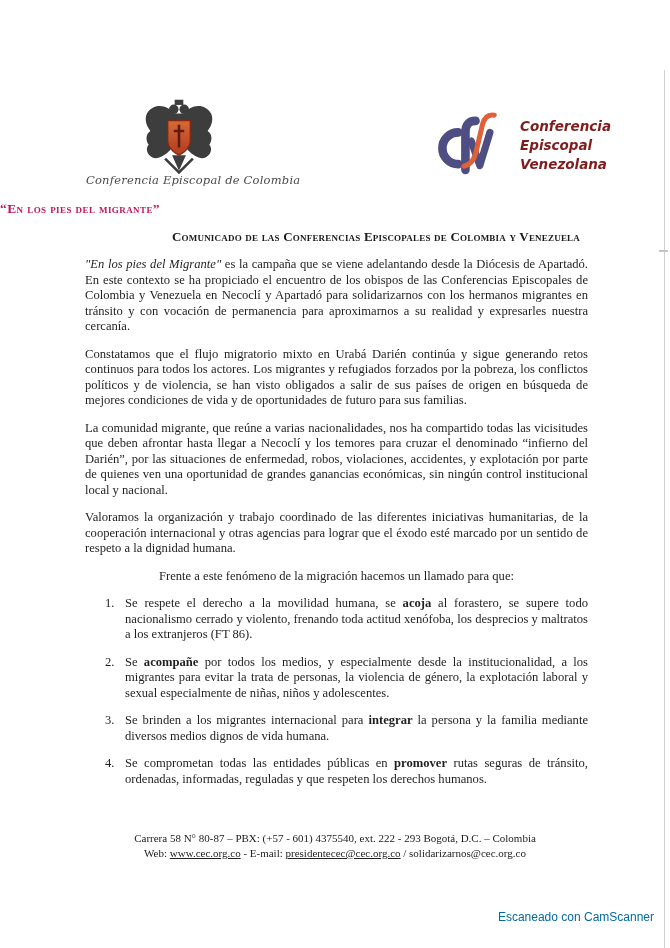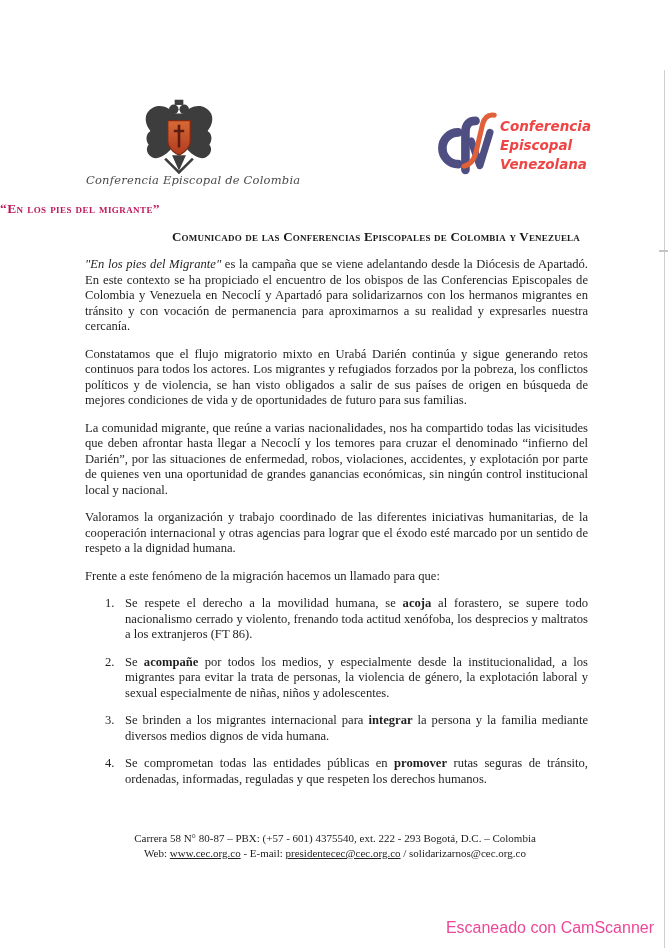--- a/index.html
+++ b/index.html
@@ -17,57 +17,57 @@
 
   
   .crest{position:absolute;left:133px;top:98px;width:92px;height:78px;}
   .crest-caption{
     position:absolute;left:86px;top:173px;width:180px;
     font-style:italic;font-size:11.5px;color:#4a4a4a;letter-spacing:.2px;
     font-family:"DejaVu Serif", serif;white-space:nowrap;
   }
   .cev{position:absolute;left:428px;top:103px;display:flex;align-items:center;}
   .cev-mark{width:72px;height:84px;}
-  .cev-text{margin-left:0;font-family:"DejaVu Sans", sans-serif;font-weight:bold;font-style:italic;
-    font-size:13.5px;line-height:19px;color:#ef4444;}
+  .cev-text{margin-left:20px;font-family:"DejaVu Sans", sans-serif;font-weight:bold;font-style:italic;
+    font-size:13.5px;line-height:19px;color:#7f1d1d;}
 
   
   .title{
     position:absolute;top:201px;left:0;width:100%;
     font-weight:bold;font-variant:small-caps;font-size:13.5px;letter-spacing:.4px;color:#be185d;
   }
   .subtitle{
     position:absolute;top:229px;left:0;width:100%;text-align:center;
     font-weight:bold;font-variant:small-caps;font-size:13px;letter-spacing:.2px;color:#1a1a1a;margin-left:41px;
   }
 
   
   .body{
     position:absolute;top:257px;left:85px;width:503px;
     font-size:12.6px;line-height:15.5px;text-align:justify;color:#1f1f1f;
   }
   .body p{margin:0 0 12px 0;}
   .body .lead-italic{font-style:italic;}
-  .list-intro{margin:0 0 18px 0;text-align:left;}
+  .list-intro{margin:0 0 18px 0;text-align:center;}
   .numbered{margin:0;padding:0;list-style:none;}
   .numbered li{display:flex;margin:0 0 12px 0;}
   .numbered .num{width:20px;flex:0 0 20px;margin-left:20px;}
   .numbered .item-text{flex:1;text-align:justify;}
 
   
   .footer{
     position:absolute;top:831px;left:0;width:100%;text-align:center;
     font-size:11px;line-height:15px;color:#222;font-family:Liberation Serif, serif;
   }
   .u{text-decoration:underline;}
 
   
   .camscanner{
-    position:absolute;right:16px;bottom:11px;
-    font-family:"Liberation Sans", sans-serif;font-size:16px;color:#ec4899;
+    position:absolute;right:16px;bottom:24px;
+    font-family:"Liberation Sans", sans-serif;font-size:12px;color:#0369a1;
   }
 </style>
 </head>
 <body>
 
 <div class="page">
 
   <div class="page-edge"></div>
   <div class="page-edge-tick"></div>
 

